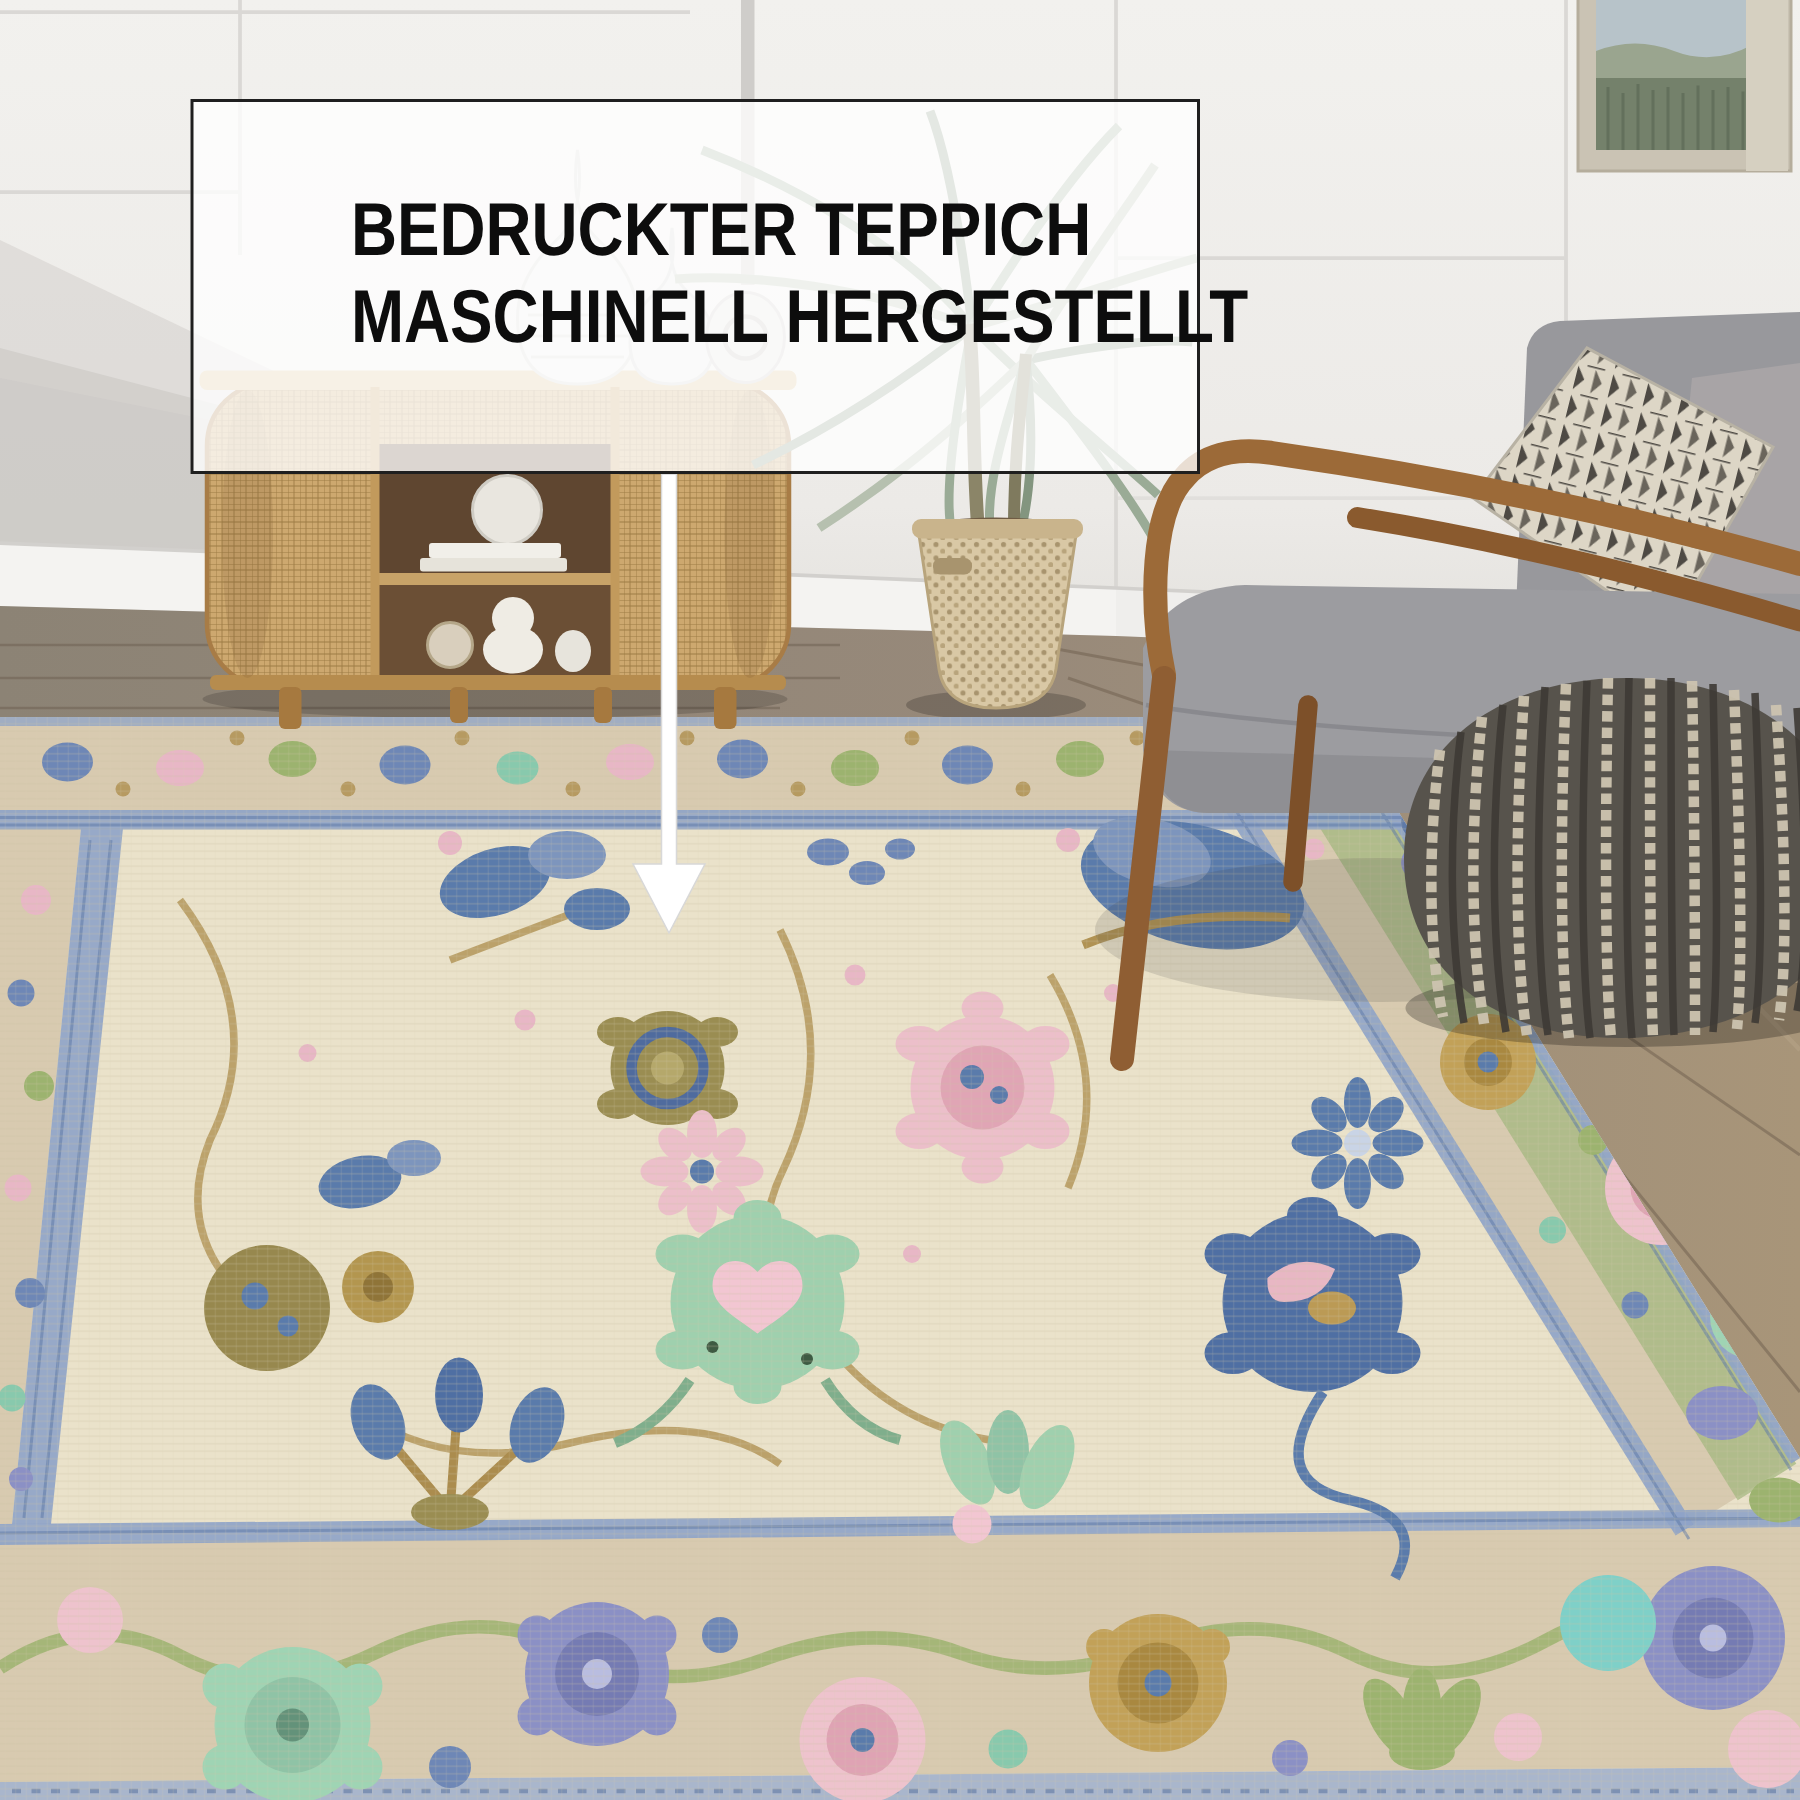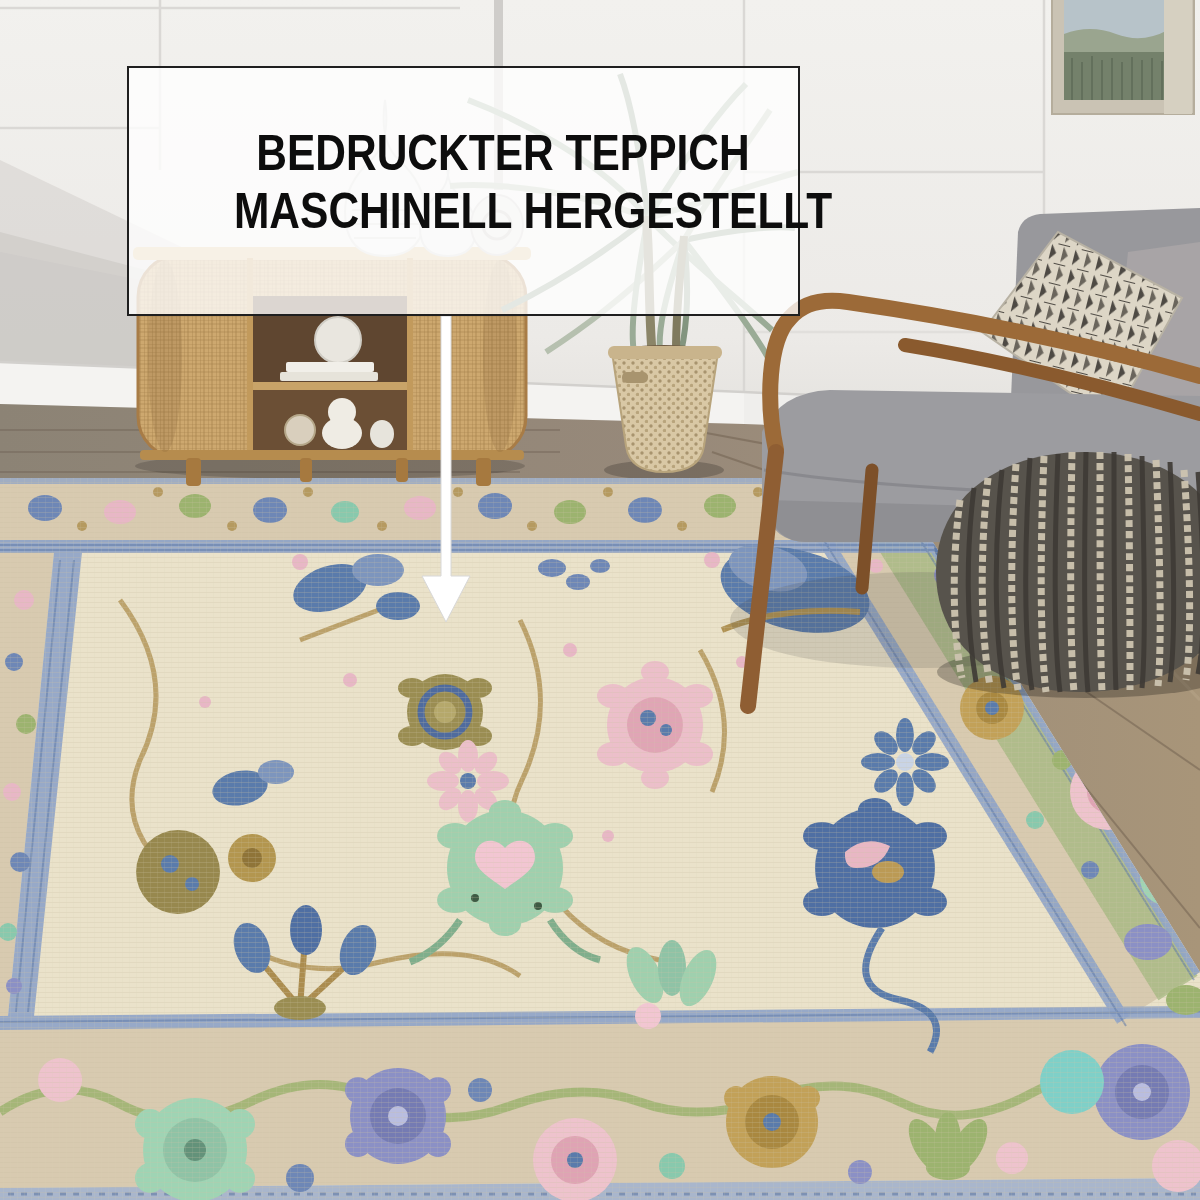--- a/index.html
+++ b/index.html
@@ -11,21 +11,21 @@
     background:var(--wall,#f0efec);
   }
   .scene svg{position:absolute;left:0;top:0;display:block;}
   .callout{
     position:absolute;
     left:127px;top:66px;
     width:673px;height:250px;
     box-sizing:border-box;
     background:var(--overlay-bg,rgba(255,255,255,0.78));
     border:2px solid var(--overlay-border,#1f1f1f);
-    text-align:center;
+    text-align:left;
     padding:56px 26px 0 10px;
   }
   .callout .line{
     display:block;
     font-weight:bold;
     font-size:50px;
     line-height:58px;
     letter-spacing:0px;
     color:var(--overlay-text,#0d0d0d);
     white-space:nowrap;

